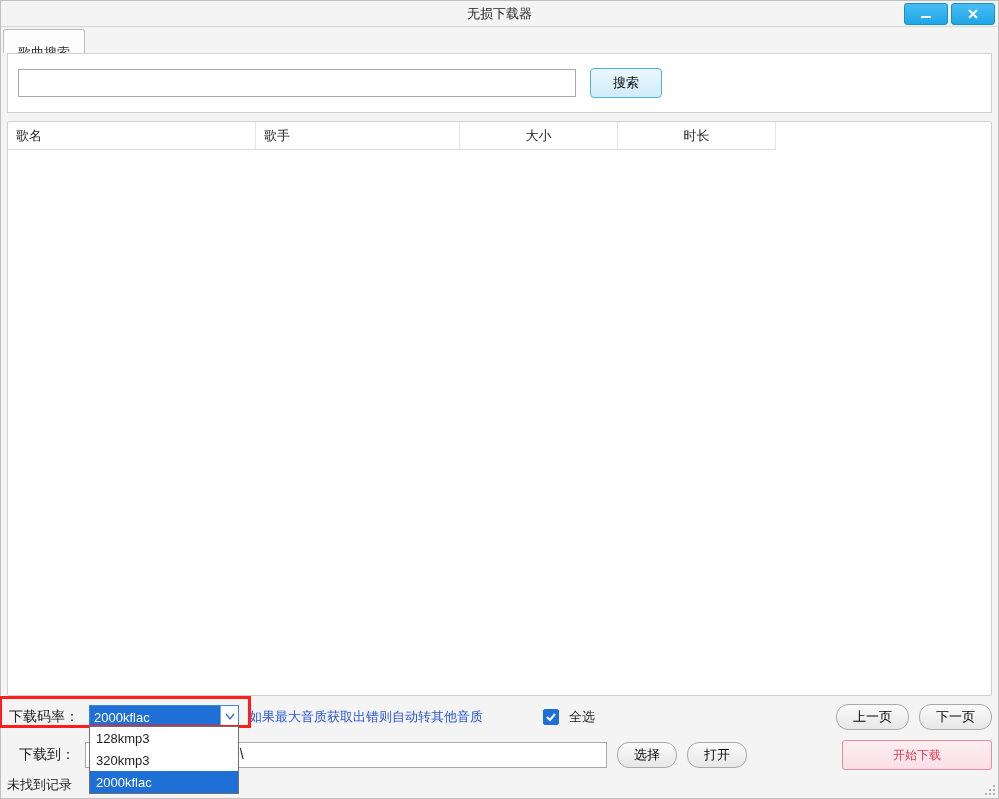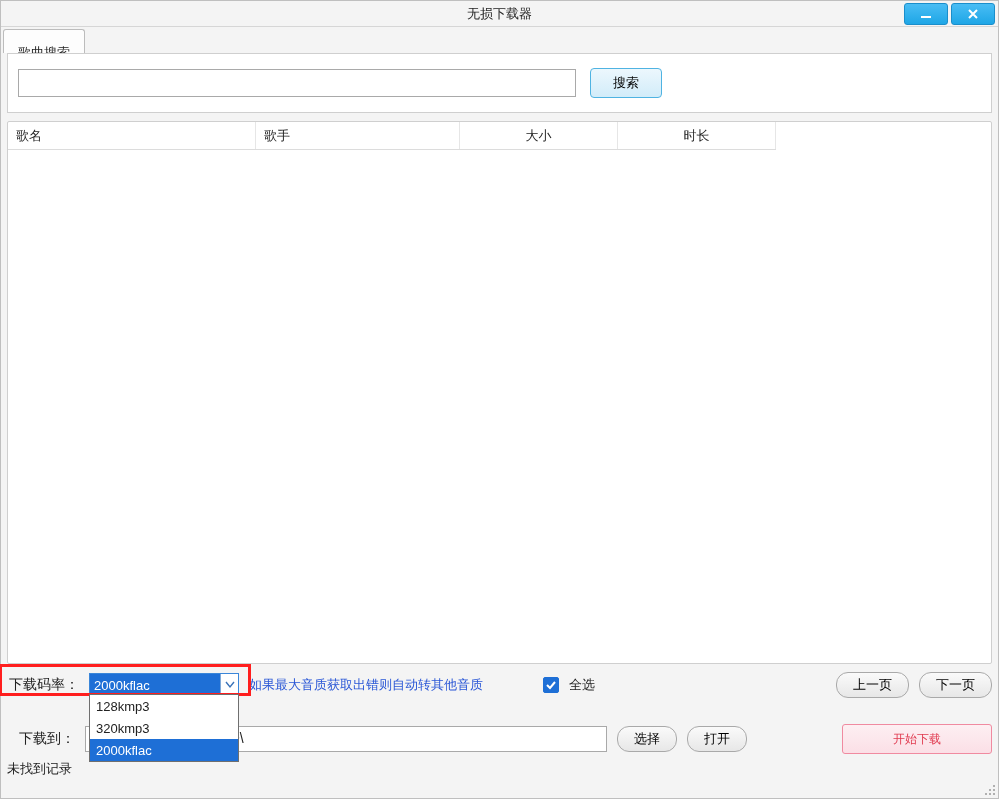--- a/index.html
+++ b/index.html
@@ -23,42 +23,42 @@
     .btn        { height: 30px; padding: 0 22px; border: 1px solid #4fb3e2; border-radius: 4px; background: linear-gradient(#ecf7fd,#d2ecf9); font-size: 13px; cursor: default; display: inline-flex; align-items: center; justify-content: center; }
 
     
     .tablewrap { flex: 1 1 auto; margin: 8px 6px 0 6px; border: 1px solid #cfcfcf; background: #fff; border-radius: 2px; display: flex; flex-direction: row; overflow: hidden; }
     .thead     { height: 28px; display: flex; border-bottom: 1px solid #dcdcdc; font-size: 13px; }
     .th        { border-right: 1px solid #e6e6e6; padding: 0 8px; display: flex; align-items: center; }
     .th:last-child { border-right: 1px solid #e6e6e6; }
     .tbody     { flex: 1 1 auto; }
 
     
-    .bottom    { padding: 8px 6px 4px 8px; display: flex; flex-direction: column; gap: 26px; position: relative; }
+    .bottom    { padding: 8px 6px 4px 8px; display: flex; flex-direction: column; gap: 10px; position: relative; }
     .row       { display: flex; align-items: center; gap: 10px; }
     .label     { font-size: 14px; }
     .combo     { position: relative; width: 150px; height: 24px; border: 1px solid #3a86d9; background: #fff; display: flex; align-items: center; }
     .combo .sel { flex: 1 1 auto; padding: 0 4px; background: #1e6fd6; color: #fff; font-size: 13px; height: 100%; display: flex; align-items: center; }
     .combo .caret { width: 18px; height: 100%; border-left: 1px solid #7ea8d8; display: flex; align-items: center; justify-content: center; }
     .combo .caret svg path { stroke: #3a72b8; }
     .hint      { color: #2a57d6; font-size: 13px; }
     .checkbox  { width: 16px; height: 16px; background: #1e6fd6; border: 1px solid #1e6fd6; border-radius: 2px; display: inline-flex; align-items: center; justify-content: center; color: #fff; font-size: 11px; }
     .btngrey   { height: 26px; padding: 0 16px; border: 1px solid #a9a9a9; border-radius: 12px; background: linear-gradient(#fafafa,#e7e7e7); font-size: 13px; }
     .btnstart  { height: 30px; width: 150px; border: 1px solid #f08aa0; border-radius: 3px; background: linear-gradient(#fdeff2,#fbdfe6); color: #e03a4f; font-size: 12px; display: inline-flex; align-items: center; justify-content: center; }
     .pathbox   { flex: 0 0 522px; height: 26px; border: 1px solid #a9a9a9; background: #fff; padding: 0 6px; display: flex; align-items: center; font-size: 14px; overflow: hidden; white-space: nowrap; }
 
     
     .annot-box { position: absolute; border: 3px solid #ff1e1e; pointer-events: none; }
 
     
     .popup     { position: absolute; width: 150px; border: 1px solid #6f6f6f; background: #fff; z-index: 50; }
     .popup .opt { height: 22px; padding: 0 6px; display: flex; align-items: center; font-size: 13px; }
     .popup .opt.selected { background: #1e6fd6; color: #fff; }
 
-    .status    { padding: 2px 6px 20px 6px; font-size: 13px; }
+    .status    { padding: 2px 6px 4px 6px; font-size: 13px; }
 
     .grip      { position: absolute; right: 2px; bottom: 2px; width: 14px; height: 14px; }
     .grip svg  { display: block; }
   </style>
 </head>
 <body>
 
 <div class="window">
 
   <div class="titlebar">

